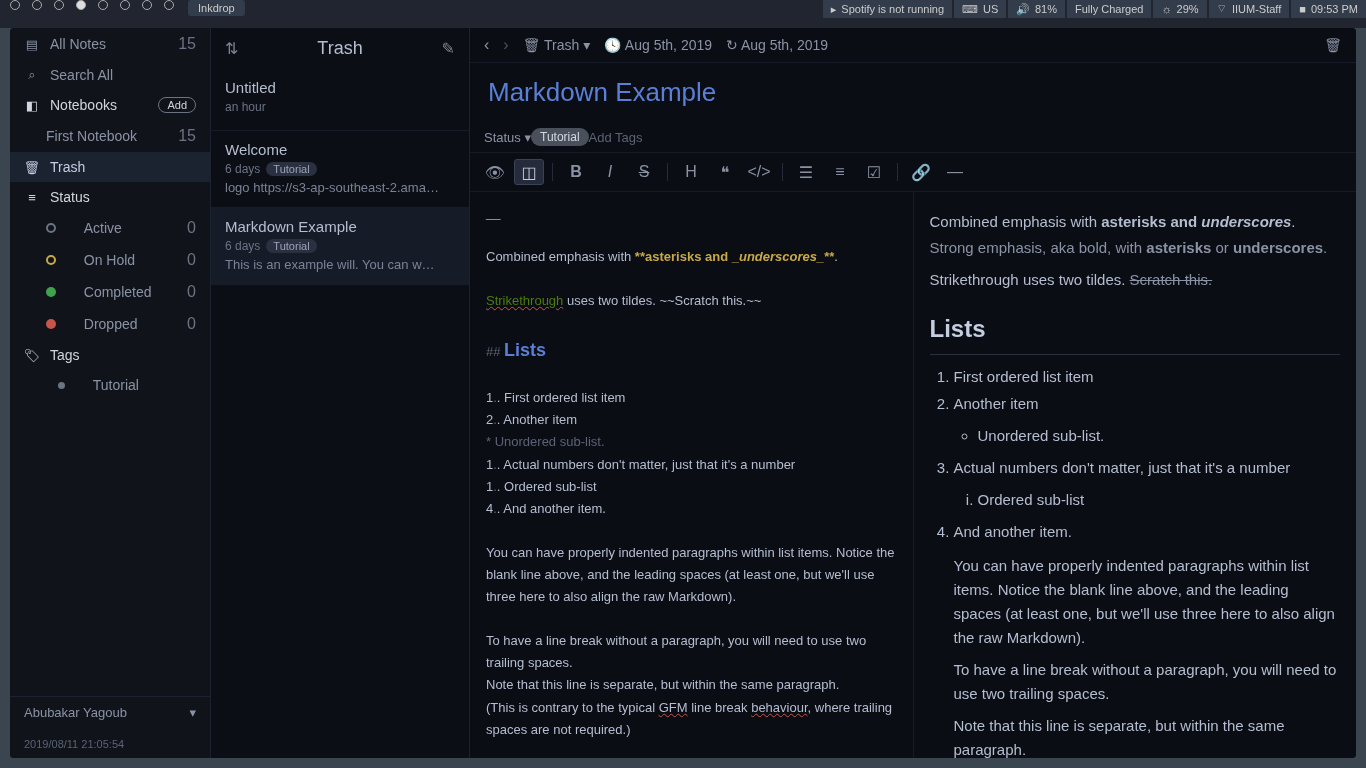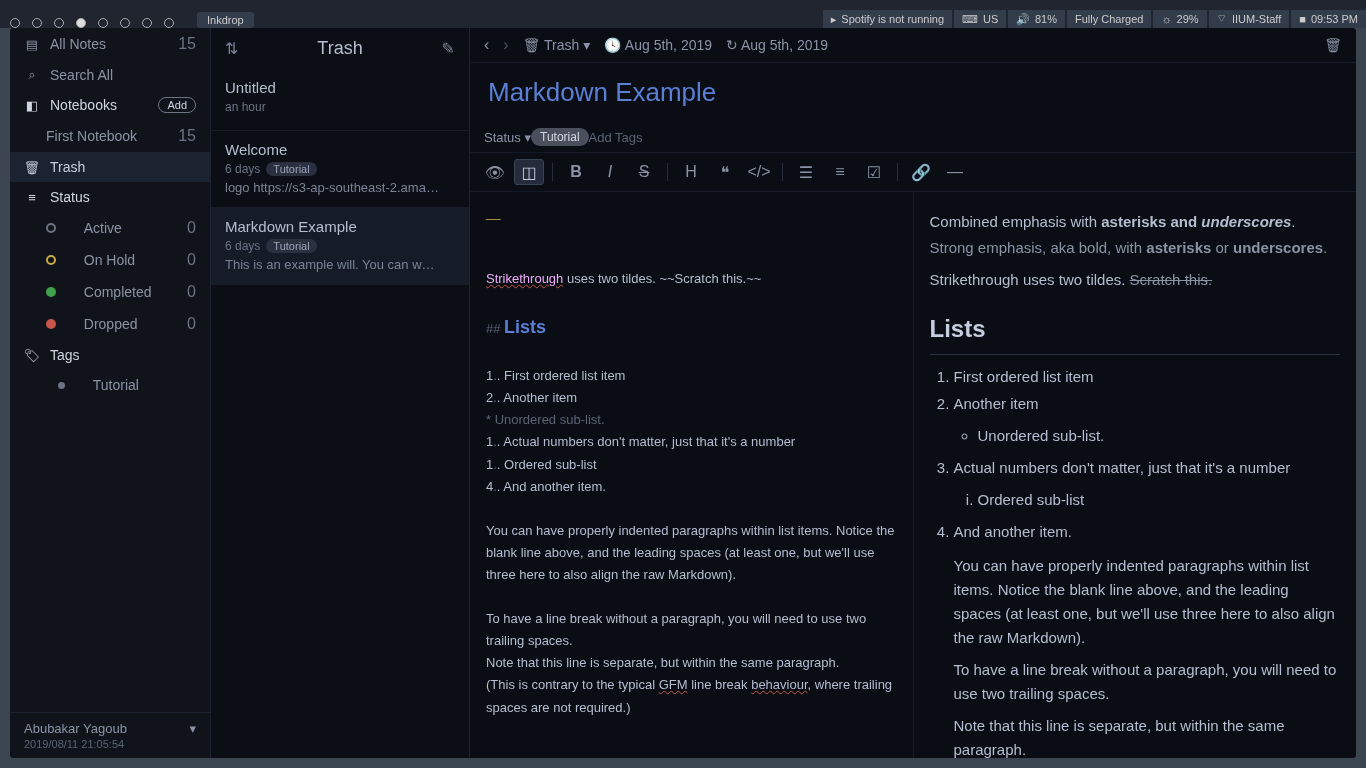--- a/index.html
+++ b/index.html
@@ -1,34 +1,34 @@
 <!DOCTYPE html>
 <html><head>
 <meta charset="utf-8">
 <style>
 * { margin:0; padding:0; box-sizing:border-box; font-family:-apple-system,BlinkMacSystemFont,"Segoe UI",sans-serif; }
 body { background:#3a4550; width:1366px; height:768px; overflow:hidden; color:#aab2c0; }
-.taskbar { height:28px; background:rgba(30,35,45,0.92); display:flex; align-items:flex-end; font-family:monospace; font-size:11px; color:#ccc;gap:9px; }
+.taskbar { height:28px; background:rgba(30,35,45,0.92); display:flex; align-items:flex-start; font-family:monospace; font-size:11px; color:#ccc; }
 .tb-dots { display:flex; gap:12px; margin:0 10px; }
 .tb-dot { width:10px; height:10px; border:1px solid #aaa; border-radius:50%; }
 .tb-dot.filled { background:#ddd; }
 .tb-app { background:rgba(60,70,85,0.7); padding:2px 10px; border-radius:3px; margin-left:4px; }
 .tb-right { margin-left:auto; display:flex; gap:2px; }
 .tb-item { background:rgba(60,70,85,0.7); padding:2px 8px; display:flex; align-items:center; gap:5px; }
 .app { position:absolute; top:28px; left:10px; right:10px; bottom:10px; background:#0d1117; display:flex; border-radius:4px; overflow:hidden; }
 .sidebar { width:200px; background:#10131a; display:flex; flex-direction:column; font-size:14px; }
 .sb-row { display:flex; align-items:center; padding:7px 14px; color:#8a93a5; cursor:pointer; gap:10px; }
 .sb-row.active { background:#1b2230; color:#c5cde0; }
 .sb-row.header { color:#d0d5e0; font-weight:500; }
 .sb-count { margin-left:auto; font-size:16px; color:#6b7384; }
 .sb-add { margin-left:auto; border:1px solid #6b7384; border-radius:10px; padding:1px 8px; font-size:11px; }
 .sb-sub { padding-left:36px; }
 .sb-ind { padding-left:48px; }
 .sb-footer { margin-top:auto; padding:8px 14px; border-top:1px solid #1c2230; font-size:13px; color:#8a93a5; }
-.sb-footer small { font-size:11px; color:#5a6376; display:block; margin-top:2px; }
+.sb-footer small { font-size:11px; color:#5a6376; display:block; margin-top:18px; }
 .ico { width:16px; height:16px; display:inline-flex; align-items:center; justify-content:center; font-size:13px; }
 .dot-st { width:10px; height:10px; border-radius:50%; display:inline-block; }
 .notelist { width:260px; background:#0b0e14; border-left:1px solid #1c2230; border-right:1px solid #1c2230; display:flex; flex-direction:column; }
 .nl-head { display:flex; align-items:center; padding:10px 14px; }
 .nl-title { flex:1; text-align:center; font-size:18px; color:#b5bdd0; }
 .nl-icon { color:#7a8396; font-size:16px; }
 .note-item { padding:10px 14px 12px; border-bottom:1px solid #171c28; cursor:pointer; }
 .note-item.sel { background:#161b28; }
 .note-title { color:#b5bdd0; font-size:15px; margin-bottom:4px; }
 .note-meta { font-size:12px; color:#6b7384; display:flex; align-items:center; gap:6px; margin-bottom:4px; }
@@ -203,22 +203,22 @@
       <span class="tb-btn">☑</span>
       <span class="tb-div"></span>
       <span class="tb-btn">🔗</span>
       <span class="tb-btn">—</span>
     </div>
 
     <div class="panes">
 
       <div class="pane src">
 <div style="color:#c8a94a">__</div><br>
-<br>
-<div><span class="md-err" style="color:#f0abfc">Strikethrough</span><span> uses two tildes. ~~Scratch this.~~</span></div><br>
+<div><span>Combined emphasis with </span><span class="md-bold">**asterisks and _</span><span class="md-ital md-bold">underscores_</span><span class="md-bold">**</span><span>.</span></div><br>
+<div><span class="md-err" style="color:#4d7c0f">Strikethrough</span><span> uses two tildes. ~~Scratch this.~~</span></div><br>
 <div><span class="md-hash">## </span><span class="md-head">Lists</span></div><br>
 <div><span class="md-num">1</span><span class="md-dim">.</span><span style="display:inline">. First ordered list item</span></div>
 <div><span class="md-num">2</span><span class="md-dim">.</span><span>. Another item</span></div>
 <div><span class="md-dim">   * Unordered sub-list.</span></div>
 <div><span class="md-num">1</span><span class="md-dim">.</span><span>. Actual numbers don't matter, just that it's a number</span></div>
 <div><span class="md-num">   1</span><span class="md-dim">.</span><span>. Ordered sub-list</span></div>
 <div><span class="md-num">4</span><span class="md-dim">.</span><span>. And another item.</span></div><br>
 <div>   You can have properly indented paragraphs within list items. Notice the blank line above, and the leading spaces (at least one, but we'll use three here to also align the raw Markdown).</div><br>
 <div>   To have a line break without a paragraph, you will need to use two trailing spaces.</div>
 <div>   Note that this line is separate, but within the same paragraph.</div>

